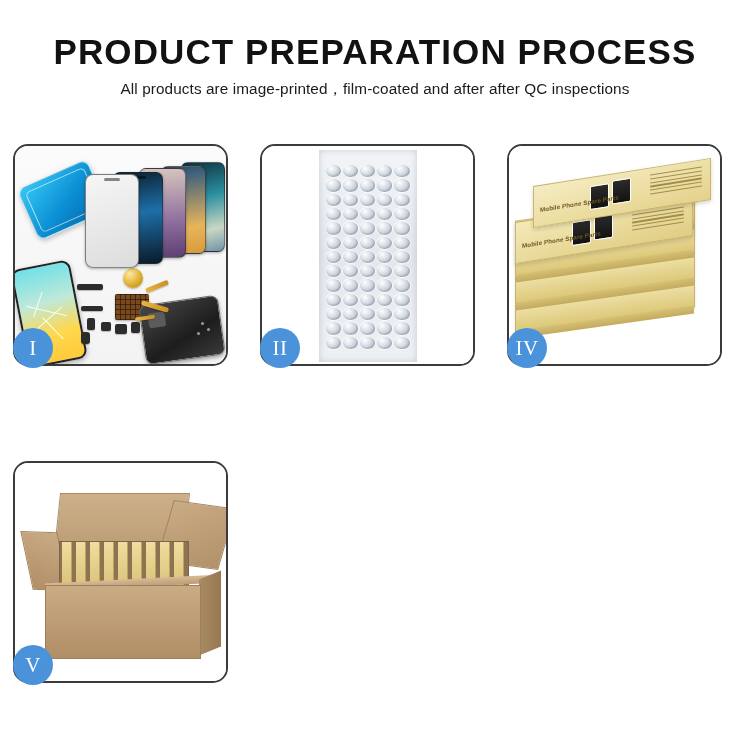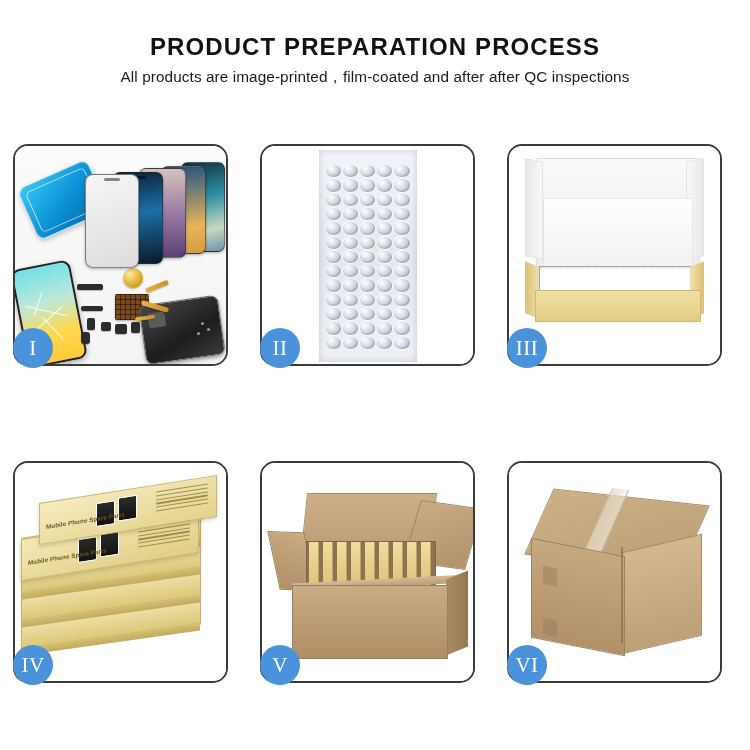--- a/index.html
+++ b/index.html
@@ -18,21 +18,21 @@
   }
 
   
   .header {
     width: 100%;
     padding-top: 34px;
     text-align: center;
   }
   .main-title {
     font-family: "Liberation Sans", sans-serif;
-    font-size: 24px;
+    font-size: 35px;
     font-weight: 700;
     letter-spacing: 1.1px;
     color: #121212;
     margin: 0;
     line-height: 1.05;
     white-space: nowrap;
   }
   .sub-title {
     font-family: "Liberation Sans", sans-serif;
     font-size: 15.3px;
@@ -478,33 +478,20 @@
             <span class="bub"></span>
             <span class="bub"></span>
             <span class="bub"></span>
             <span class="bub"></span>
           </div>
       </div>
     </div>
     <div class="badge">II</div>
   </div>
 
-  <div class="panel">
-    <div class="panel-inner p3">
-      <div class="m-lid"></div>
-      <div class="m-lid-wing-l"></div>
-      <div class="m-lid-wing-r"></div>
-      <div class="m-foam"></div>
-      <div class="m-bubbles"></div>
-      <div class="m-side-l"></div>
-      <div class="m-side-r"></div>
-      <div class="m-front"></div>
-    </div>
-    <div class="badge">III</div>
-  </div>
 
   <div class="panel">
     <div class="panel-inner p4">
       <div class="stack">
         <div class="sbox sb1">
             <span class="edge"></span>
           </div>
         <div class="sbox sb2">
             <span class="edge"></span>
           </div>
@@ -563,26 +550,14 @@
           <i style="left: 100px;"></i>
           <i style="left: 114px;"></i>
         </div>
       <div class="c-lip"></div>
       <div class="c-side"></div>
       <div class="c-front"></div>
     </div>
     <div class="badge">V</div>
   </div>
 
-  <div class="panel">
-    <div class="panel-inner p6">
-      <div class="s-top"></div>
-      <div class="s-tape"></div>
-      <div class="s-right"></div>
-      <div class="s-front"></div>
-      <div class="s-seam"></div>
-      <div class="s-tab st1"></div>
-      <div class="s-tab st2"></div>
-    </div>
-    <div class="badge">VI</div>
-  </div>
 
 </div>
 
 </body></html>

